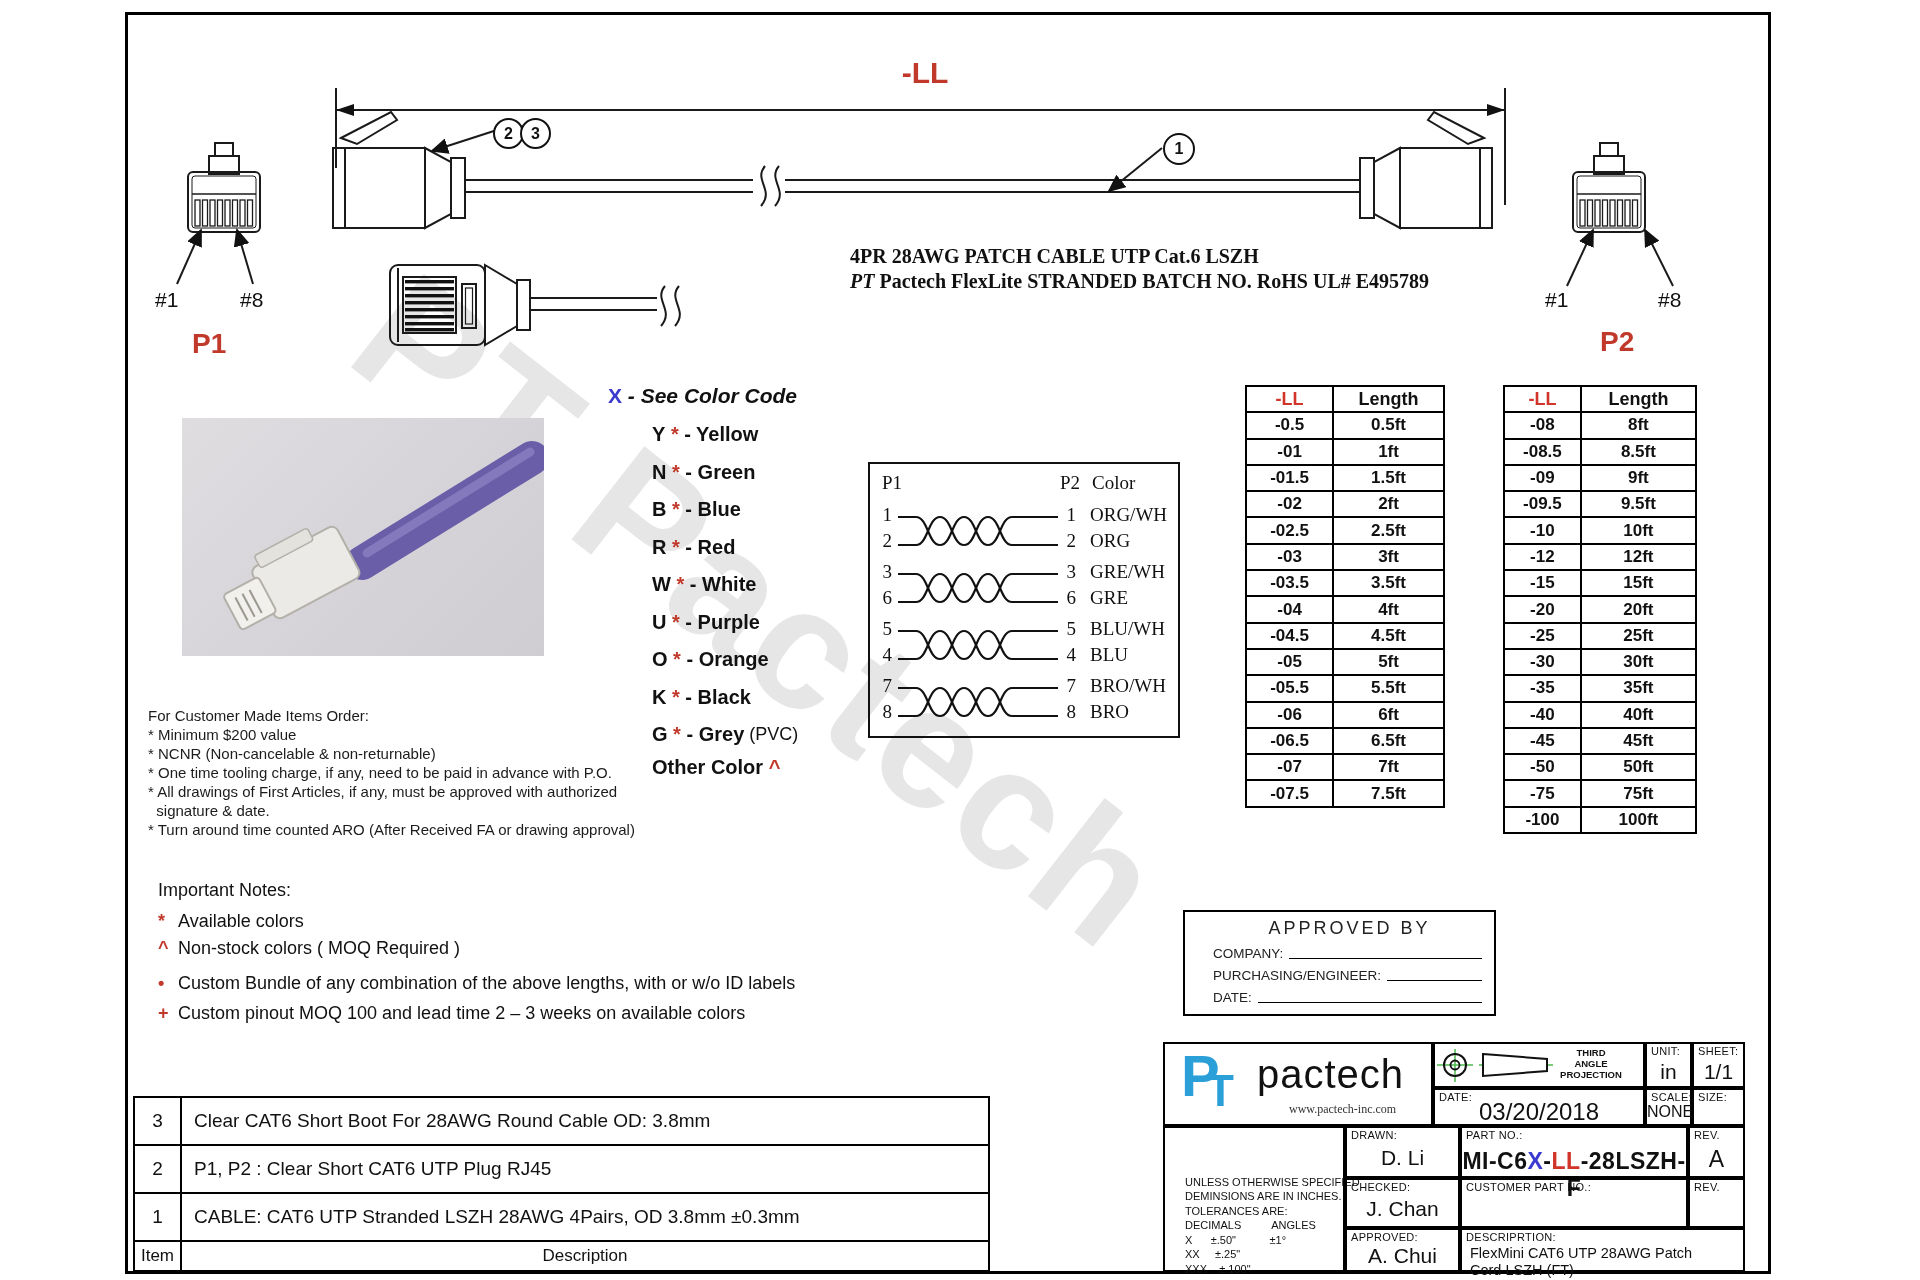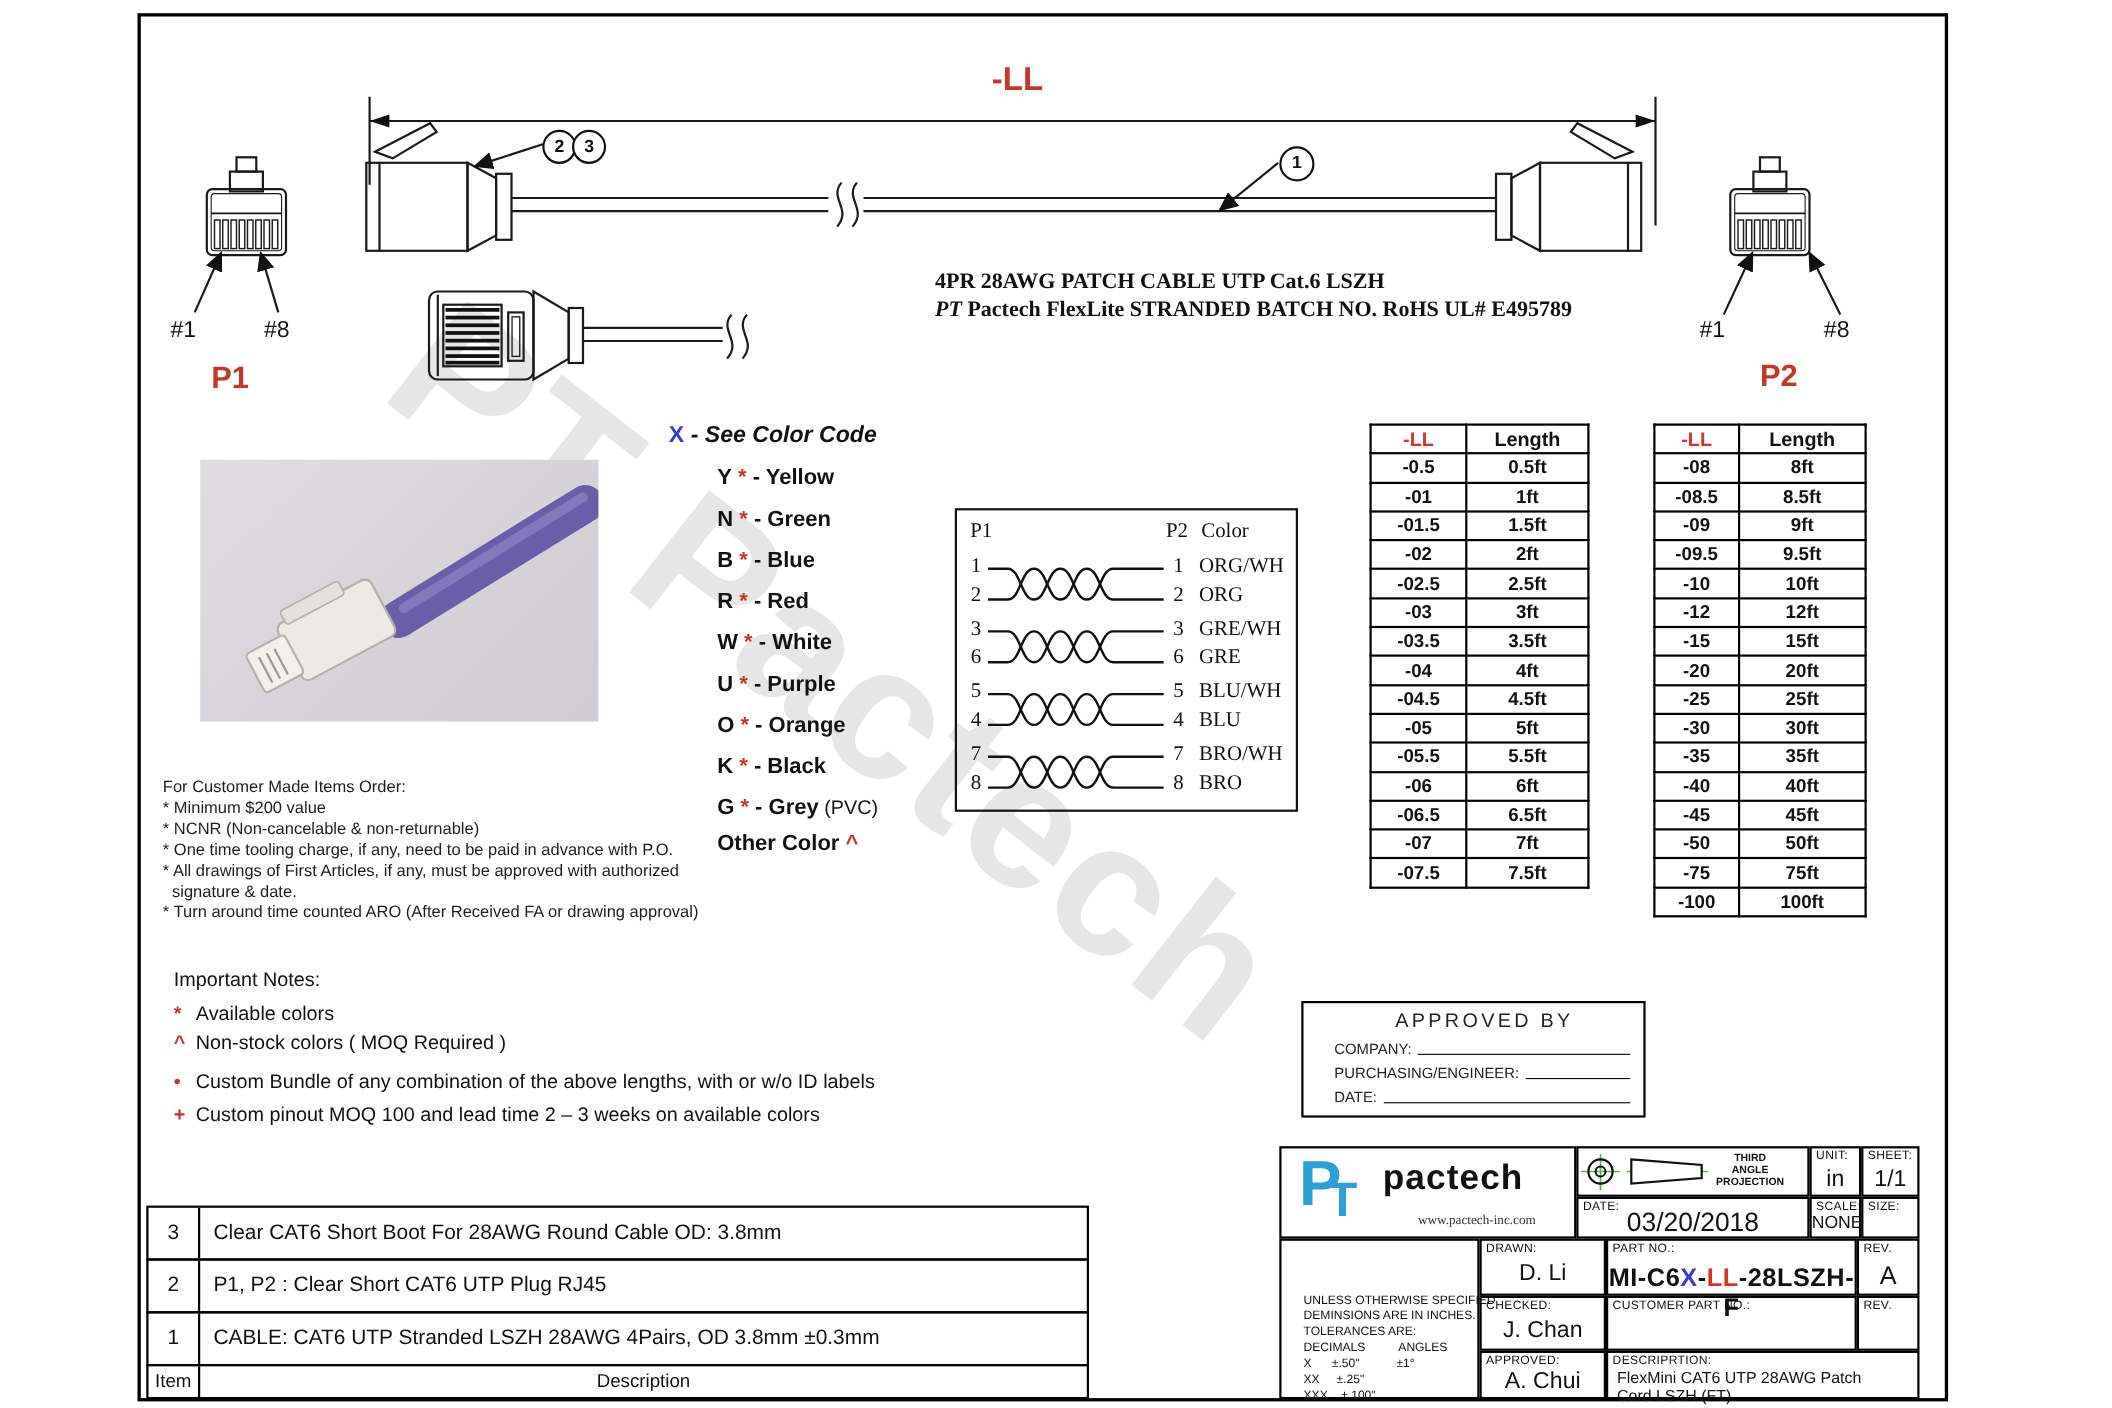--- a/index.html
+++ b/index.html
@@ -61,21 +61,21 @@
   .appr-title{text-align:center;margin-top:6px;font-size:18px;letter-spacing:3px;}
   .appr-row{display:flex;align-items:flex-end;margin:4px 10px 0 8px;font-size:13.5px;height:18px;}
   .appr-row .line{flex:1;border-bottom:1.6px solid #000;margin:0 2px 2px 6px;}
   
   .tb{left:1163px;top:1042px;width:582px;height:230px;}
   .cell{position:absolute;border:2px solid #000;box-sizing:border-box;}
   .tb-label{position:absolute;top:1px;left:4px;font-size:11px;letter-spacing:.3px;color:#111;white-space:nowrap;}
   .tb-val{position:absolute;left:0;right:0;text-align:center;font-size:21px;}
   .logo-p{position:absolute;left:16px;top:-2px;font-size:58px;font-weight:800;color:#2a9fd8;}
   .logo-t{position:absolute;left:42px;top:22px;font-size:44px;font-weight:800;color:#2a9fd8;}
-  .logo-name{position:absolute;left:92px;top:8px;font-size:32px;font-weight:700;letter-spacing:1px;color:#111;}
+  .logo-name{position:absolute;left:92px;top:8px;font-size:40px;font-weight:400;letter-spacing:1px;color:#111;}
   .logo-site{position:absolute;left:124px;top:58px;font-size:12px;font-family:"Liberation Serif",serif;color:#333;}
   .proj-text{position:absolute;left:124px;top:3px;width:64px;font-size:9.5px;font-weight:700;
              line-height:11px;text-align:center;}
   .spec{padding:3px 0 0 20px;font-size:11px;line-height:14.5px;white-space:pre;}
   .partno{font-size:23px;font-weight:600;letter-spacing:.5px;top:20px;}
   .partno .blue{color:#3a3ad0;}
   .partno .red{color:#d13428;}
   .descr-lines{position:absolute;left:8px;top:15px;font-size:14.5px;line-height:17px;}
   
   .bom{left:133px;top:1098px;width:857px;}

